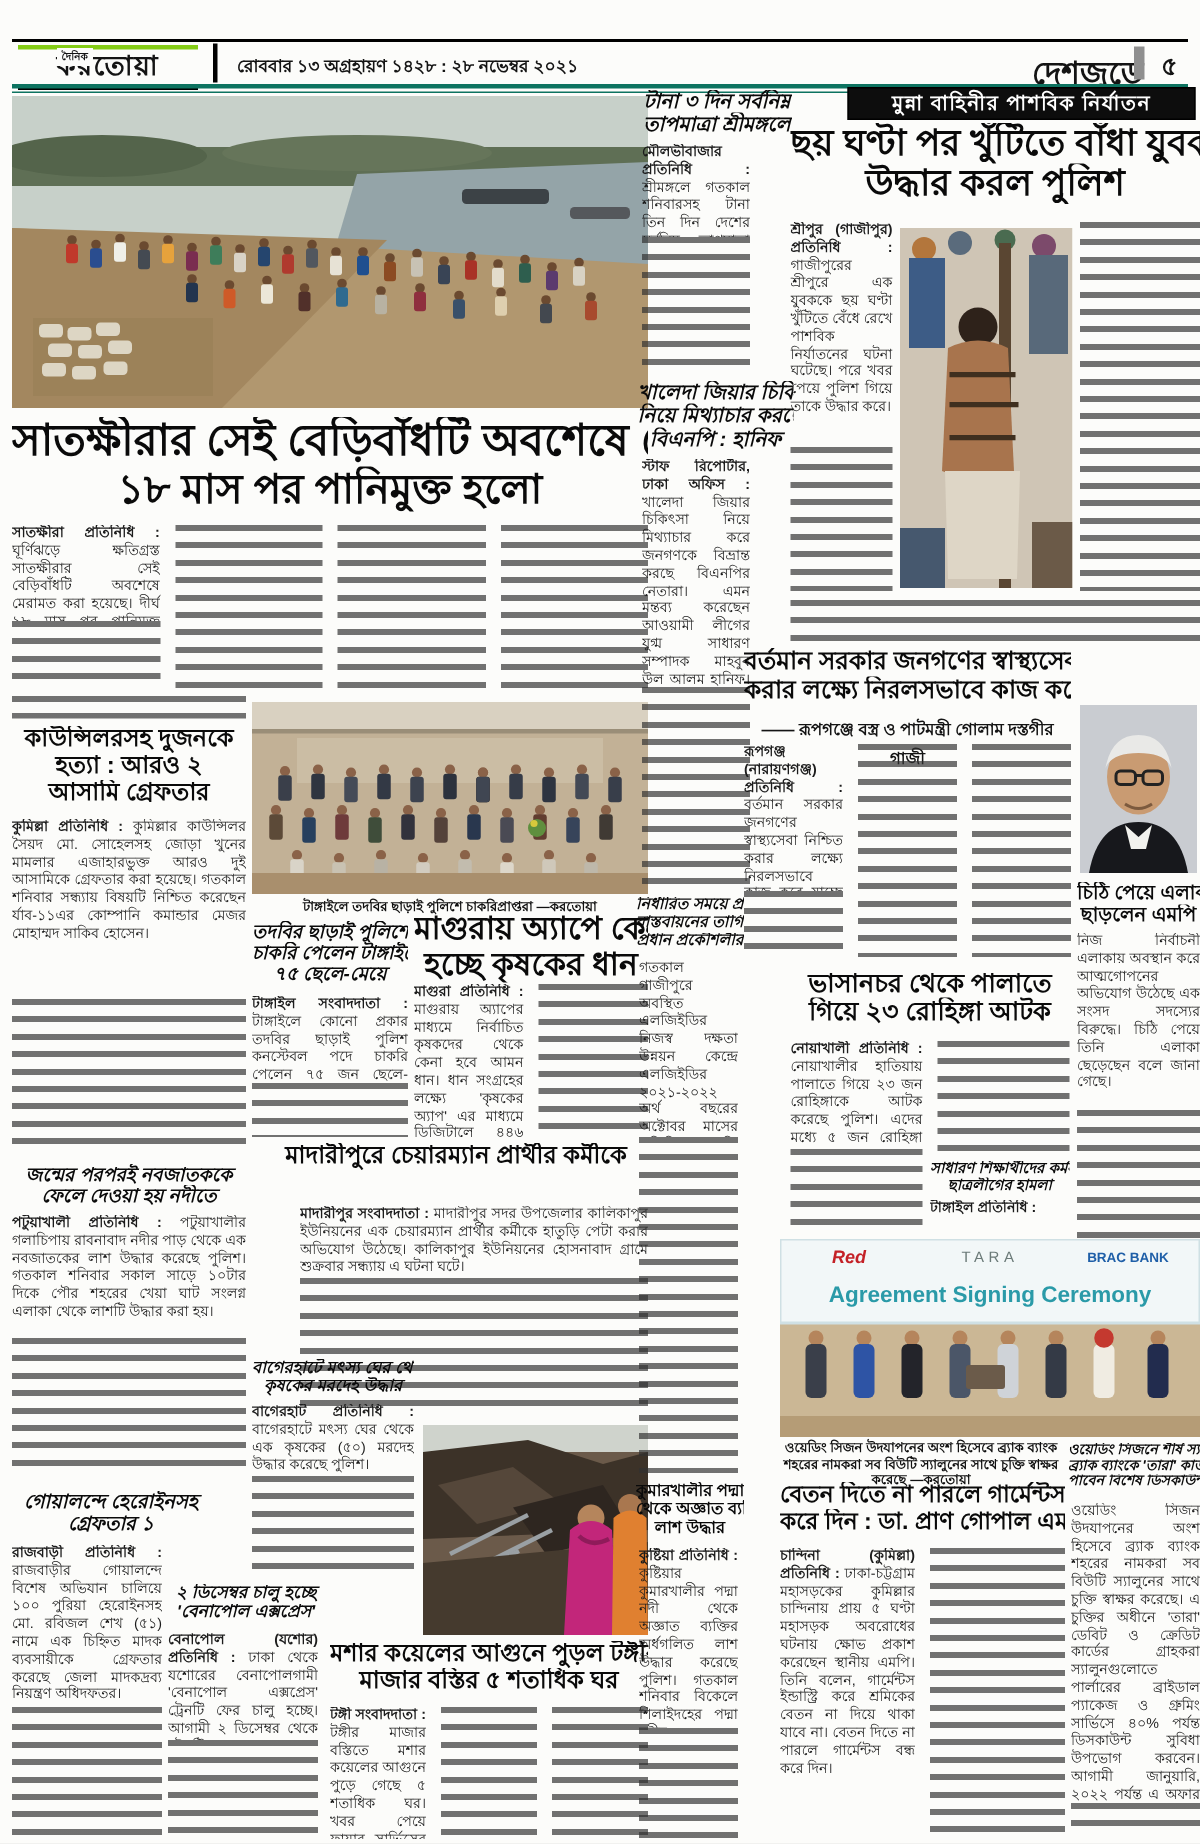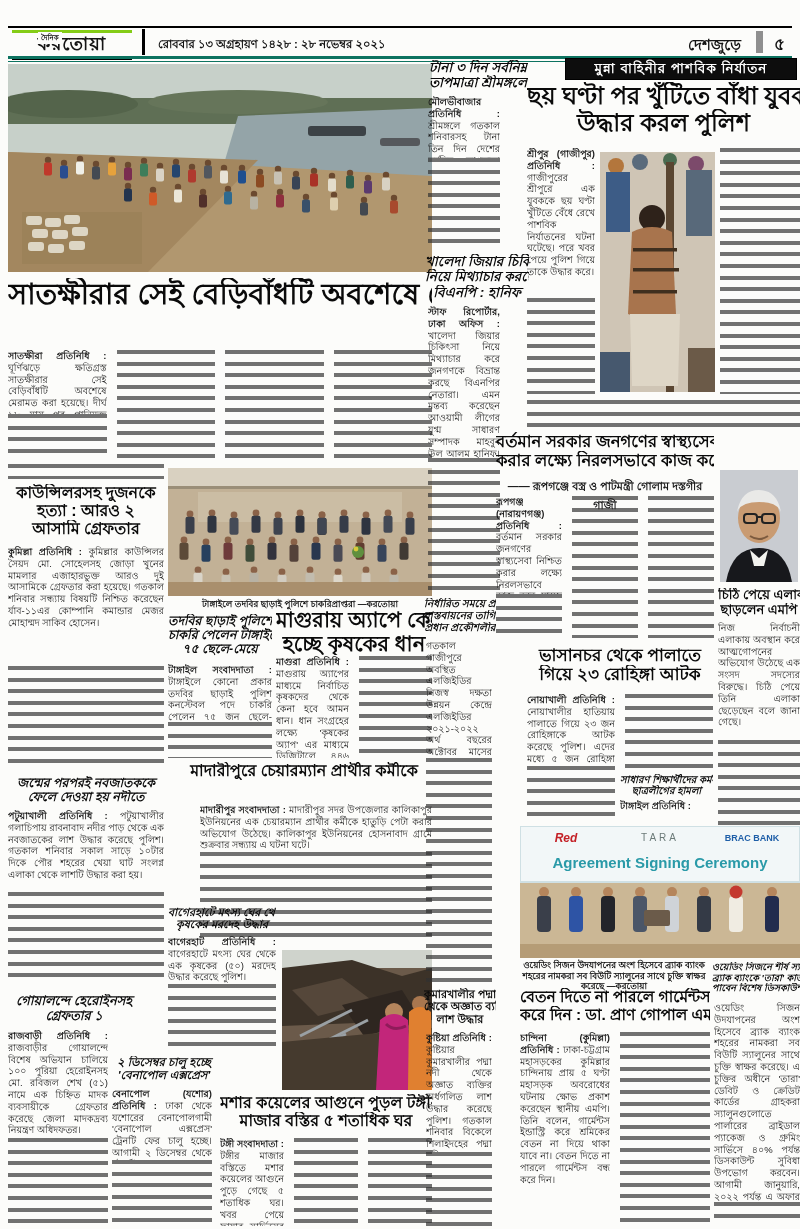--- a/index.html
+++ b/index.html
@@ -29,21 +29,21 @@
 
 <div class="page">
 
   <div class="abs rule" style="left:8px;top:26px;width:784px;height:2px;"></div>
   <div class="abs logo-box" style="left:12px;top:30px;width:120px;height:24px;">
     <span style="position:absolute;top:-1px;left:26px;font-size:7px;font-weight:700;background:#fcfcfa;padding:0 3px;">দৈনিক</span>
     <span style="font-size:18px;font-weight:800;letter-spacing:1px;line-height:23px;">করতোয়া</span>
   </div>
   <div class="abs rule" style="left:142px;top:29px;width:3px;height:26px;"></div>
   <div class="abs" style="left:158px;top:36px;font-size:11.5px;font-weight:700;">রোববার ১৩ অগ্রহায়ণ ১৪২৮ : ২৮ নভেম্বর ২০২১</div>
-  <div class="abs" style="left:688px;top:33px;font-size:15px;font-weight:700;">দেশজুড়ে</div>
+  <div class="abs" style="left:688px;top:33px;font-size:21px;font-weight:700;">দেশজুড়ে</div>
   <div class="abs" style="left:756px;top:31px;width:7px;height:22px;background:#8f8f8f;"></div>
   <div class="abs" style="left:774px;top:31px;font-size:17px;font-weight:700;">৫</div>
   <div class="abs teal" style="left:8px;top:56px;width:784px;height:3px;"></div>
   <div class="abs teal" style="left:8px;top:60.5px;width:784px;height:1.5px;"></div>
 
   <svg class="abs photo" style="left:8px;top:64px;" width="424" height="208" viewBox="0 0 424 208">
     <defs>
       <g id="p">
           <circle cx="0" cy="0" r="3.2" fill="#6b4a30"></circle>
           <rect x="-4" y="2.5" width="8" height="13" rx="2" fill="currentColor"></rect>
@@ -103,20 +103,21 @@
       <use href="#p" x="272" y="128" color="#8f2f3e"></use>
         <use href="#p" x="298" y="133" color="#39506a"></use>
         <use href="#p" x="326" y="131" color="#decfae"></use>
       <use href="#p" x="356" y="136" color="#43484f"></use>
         <use href="#p" x="386" y="134" color="#a84a2e"></use>
     </g>
   </svg>
 
   <div class="abs hl" style="left:8px;top:278px;width:424px;font-size:29px;">
     <div>সাতক্ষীরার সেই বেড়িবাঁধটি অবশেষে মেরামত</div>
+    <div style="font-size:27px;">১৮ মাস পর পানিমুক্ত হলো</div>
   </div>
   <div class="abs" style="left:8px;top:350px;width:424px;height:110px;">
     <div class="cols" style="height:110px;">
       <div class="col">
         <div class="bt" style="height:64px;"><span class="dl">সাতক্ষীরা প্রতিনিধি :</span> <span>ঘূর্ণিঝড়ে ক্ষতিগ্রস্ত সাতক্ষীরার সেই বেড়িবাঁধটি অবশেষে মেরামত করা হয়েছে। দীর্ঘ ১৮ মাস পর পানিমুক্ত হলো এলাকাটি। স্বস্তি ফিরেছে উপকূলের মানুষের মাঝে।</span></div>
         <div class="sim" style="height:44px;"></div>
       </div>
       <div class="col sim" style="height:110px;"></div>
       <div class="col sim" style="height:110px;"></div>
       <div class="col sim" style="height:110px;"></div>

